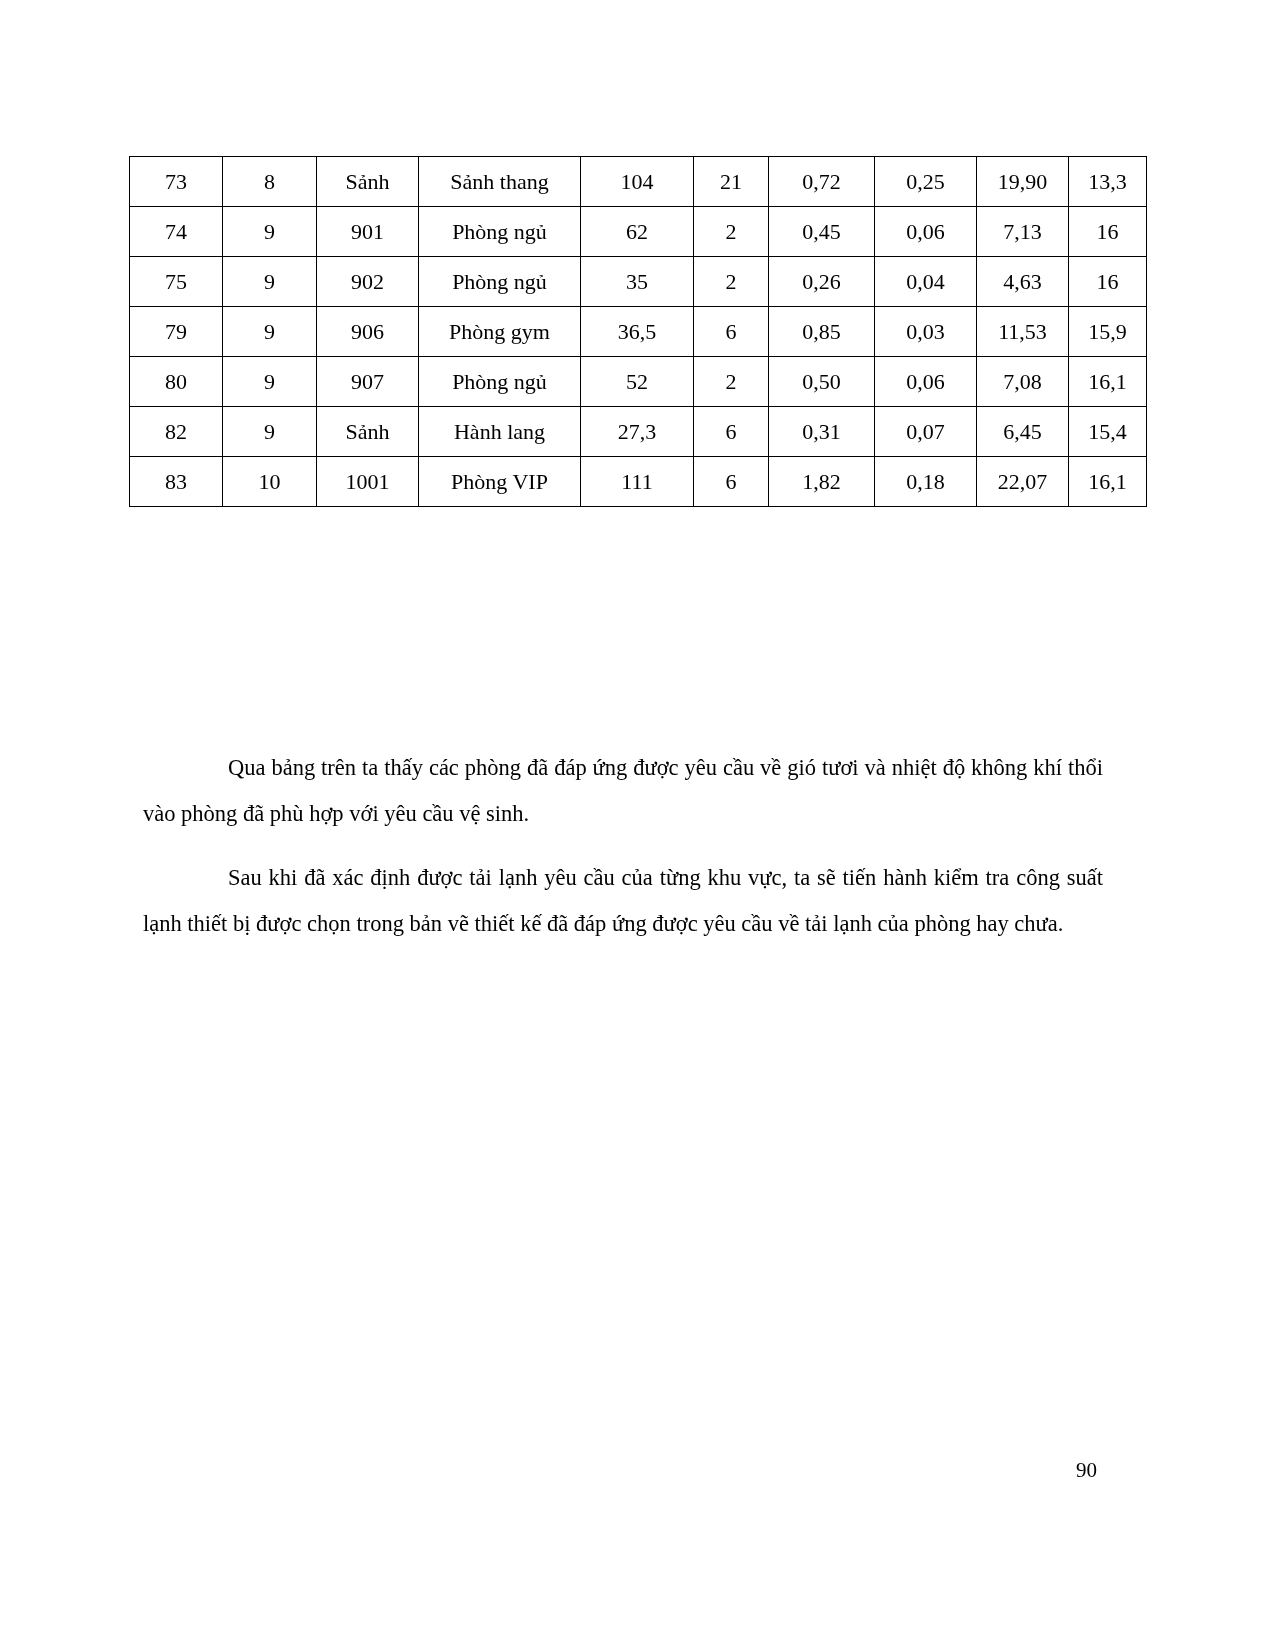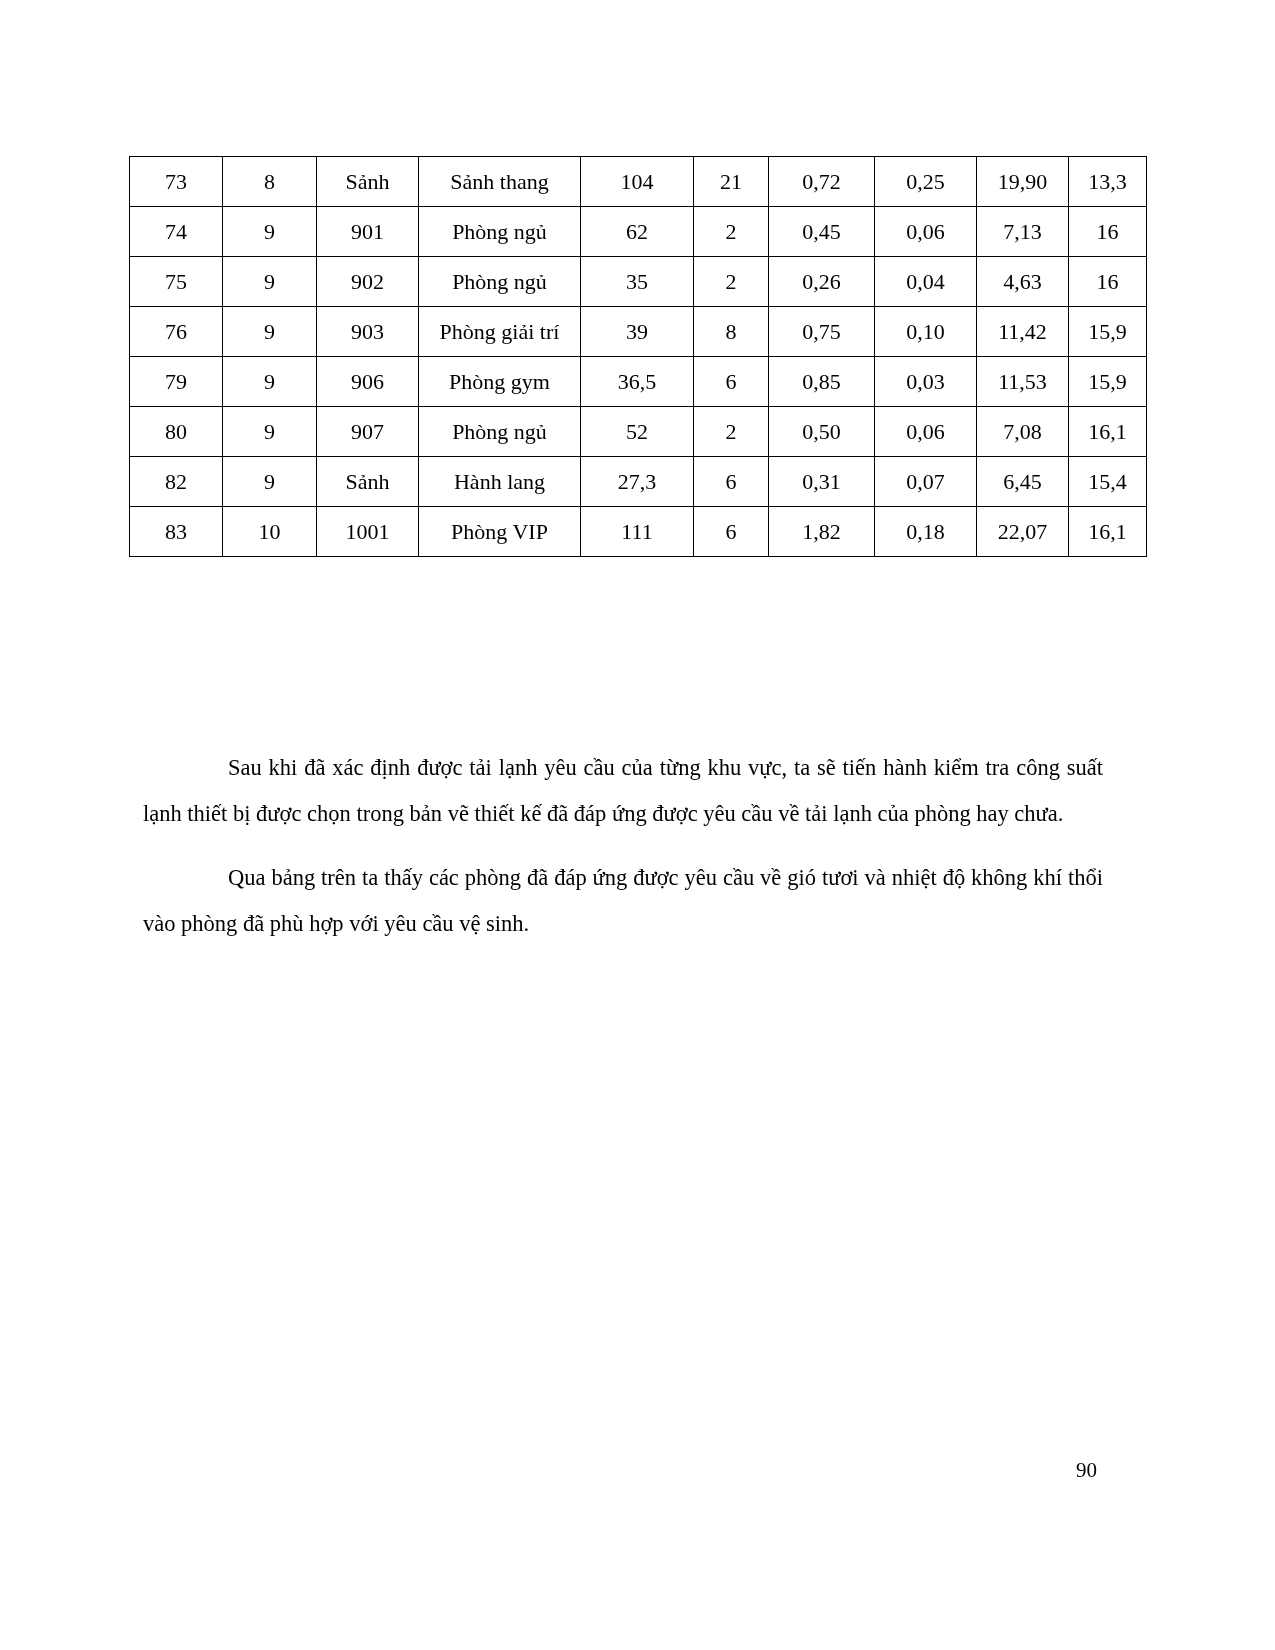--- a/index.html
+++ b/index.html
@@ -100,32 +100,20 @@
           <td>902</td>
           <td>Phòng ngủ</td>
           <td>35</td>
           <td>2</td>
           <td>0,26</td>
           <td>0,04</td>
           <td>4,63</td>
           <td>16</td>
         </tr>
         <tr>
-          <td>76</td>
-          <td>9</td>
-          <td>903</td>
-          <td>Phòng giải trí</td>
-          <td>39</td>
-          <td>8</td>
-          <td>0,75</td>
-          <td>0,10</td>
-          <td>11,42</td>
-          <td>15,9</td>
-        </tr>
-        <tr>
           <td>79</td>
           <td>9</td>
           <td>906</td>
           <td>Phòng gym</td>
           <td>36,5</td>
           <td>6</td>
           <td>0,85</td>
           <td>0,03</td>
           <td>11,53</td>
           <td>15,9</td>
@@ -163,19 +151,19 @@
           <td>6</td>
           <td>1,82</td>
           <td>0,18</td>
           <td>22,07</td>
           <td>16,1</td>
         </tr>
       </tbody>
   </table>
 
   <div class="text-block">
+    <p>Qua bảng trên ta thấy các phòng đã đáp ứng được yêu cầu về gió tươi và nhiệt độ không khí thổi vào phòng đã phù hợp với yêu cầu vệ sinh.</p>
     <p>Sau khi đã xác định được tải lạnh yêu cầu của từng khu vực, ta sẽ tiến hành kiểm tra công suất lạnh thiết bị được chọn trong bản vẽ thiết kế đã đáp ứng được yêu cầu về tải lạnh của phòng hay chưa.</p>
-    <p>Qua bảng trên ta thấy các phòng đã đáp ứng được yêu cầu về gió tươi và nhiệt độ không khí thổi vào phòng đã phù hợp với yêu cầu vệ sinh.</p>
   </div>
 
   <div class="page-number">90</div>
 
 </div>
 
 </body></html>

